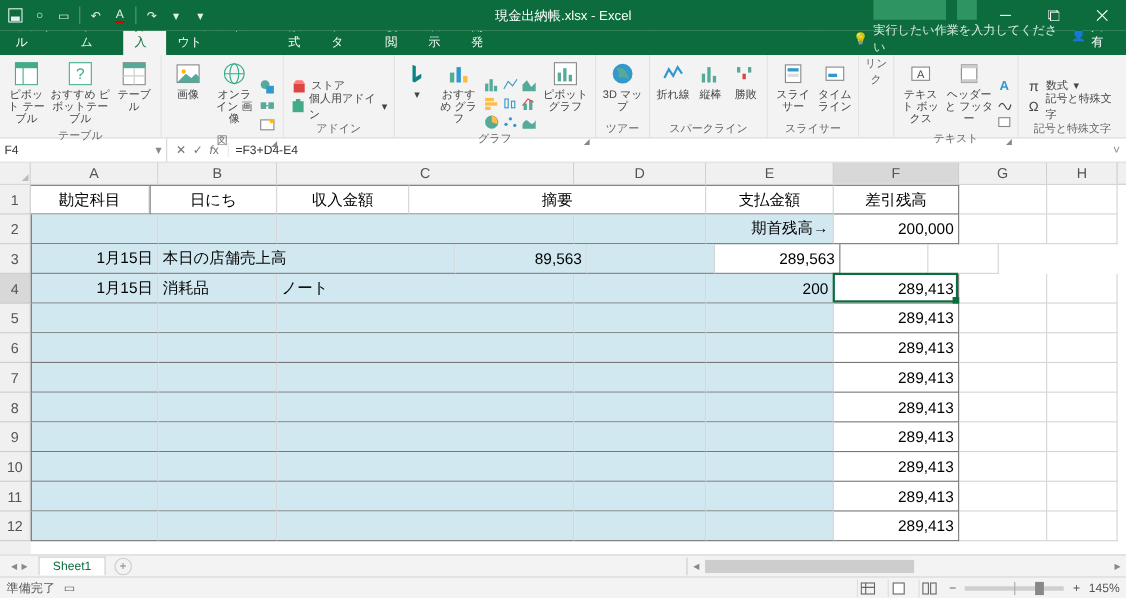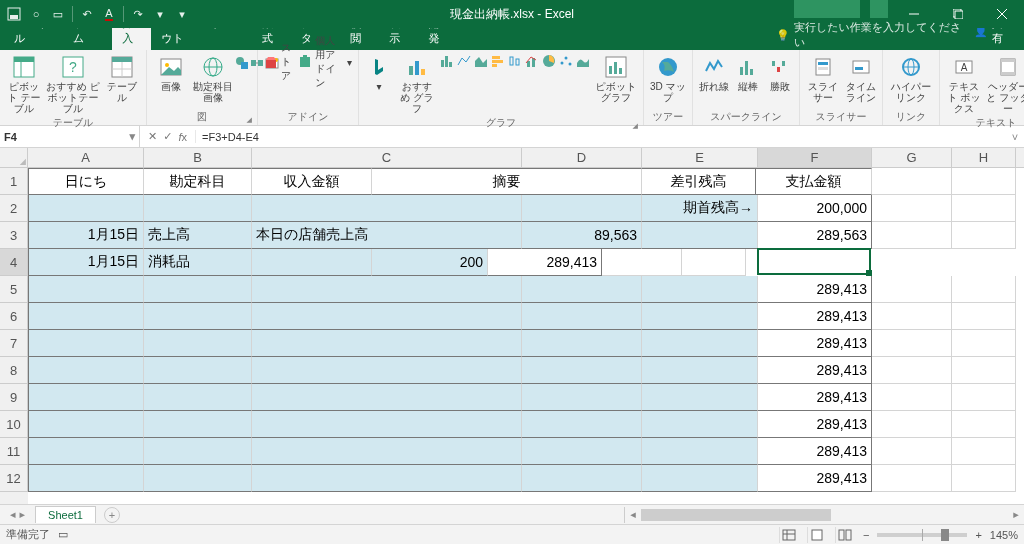--- a/index.html
+++ b/index.html
@@ -25,27 +25,27 @@
   .ribbontabs .share { margin-left:auto; padding:3px 12px 4px; display:flex; align-items:center; gap:4px;}
 
   
   .ribbon { height: 76px; background:#f3f3f3; border-bottom:1px solid #d4d4d4; display:flex; }
   .rgroup { border-right:1px solid #e1e1e1; display:flex; flex-direction:column; padding:1px 4px 0; }
   .rgroup .controls { flex:1; display:flex; align-items:flex-start; gap:2px; padding-top:2px;}
   .rgroup .glabel { font-size:10px; color:#666; text-align:center; padding-bottom:1px; position:relative;}
   .rgroup .glabel.haslaunch::after { content:"◢"; position:absolute; right:1px; bottom:1px; font-size:7px; color:#888;}
   .bigbtn { width:40px; display:flex; flex-direction:column; align-items:center; font-size:10px; text-align:center; line-height:1.1; gap:2px; padding:2px 0; color:#444;}
   .bigbtn .ico { width:24px; height:24px; display:flex;align-items:center;justify-content:center;}
-  .stackcol { display:flex; flex-direction:row; gap:1px; font-size:10px; color:#444;}
+  .stackcol { display:flex; flex-direction:column; gap:1px; font-size:10px; color:#444;margin-top:16px;}
   .stackitem { display:flex; align-items:center; gap:3px; padding:1px 2px; height:18px;}
   .smico { width:16px; height:16px; display:flex;align-items:center;justify-content:center;}
 
   
   .fxbar { height:22px; border-bottom:1px solid #d4d4d4; background:#fff; display:flex; align-items:center; font-size:11px;}
-  .namebox { width:140px; height:100%; border-right:1px solid #d4d4d4; display:flex; align-items:center; padding:0 4px; color:#333;font-weight:bold;}
+  .namebox { width:152px; height:100%; border-right:1px solid #d4d4d4; display:flex; align-items:center; padding:0 4px; color:#333;}
   .namebox span:first-child{flex:1;}
   .fxbtns { display:flex; align-items:center; gap:6px; padding:0 8px; color:#777; border-right:1px solid #e8e8e8;}
   .fxinput { flex:1; padding:0 6px; color:#333;}
   .fxexpand { width:18px; text-align:center; color:#888;}
 
   
   .gridwrap { position:relative; height: calc(544px - 28px - 22px - 76px - 22px - 20px - 20px); display:flex; flex-direction:column;}
   .colheads { display:flex; height:20px; background:#f0f0f0; border-bottom:1px solid #ccc;}
   .rowheadspacer { width:28px; border-right:1px solid #ccc; background:#f0f0f0; display:flex;align-items:flex-end;justify-content:flex-end;}
   .rowheadspacer::after{content:"◢"; font-size:8px; color:#bbb; padding:1px;}
@@ -216,21 +216,21 @@
           <span>画像</span>
         </div>
       <div class="bigbtn">
           <div class="ico">
             <svg width="22" height="22">
               <circle cx="11" cy="11" r="9" fill="none" stroke="#3a8"></circle>
               <ellipse cx="11" cy="11" rx="4" ry="9" fill="none" stroke="#3a8"></ellipse>
               <line x1="2" y1="11" x2="20" y2="11" stroke="#3a8"></line>
             </svg>
           </div>
-          <span>勘定科目
+          <span>オンライン
 画像</span>
         </div>
       <div class="stackcol" style="width:18px;padding-top:2px;">
         <div class="smico">
             <svg width="14" height="14">
               <circle cx="5" cy="5" r="4" fill="#5a9"></circle>
               <rect x="6" y="6" width="7" height="7" fill="#39c"></rect>
             </svg>
           </div>
         <div class="smico">
@@ -447,32 +447,20 @@
             </svg>
           </div>
           <span>タイム
 ライン</span>
         </div>
     </div>
     <div class="glabel">スライサー</div>
   </div>
 
   <div class="rgroup">
-    <div class="controls">
-      <div class="bigbtn" style="width:48px">
-          <div class="ico">
-            <svg width="22" height="22">
-              <circle cx="11" cy="11" r="8" fill="none" stroke="#39c" stroke-width="2"></circle>
-              <ellipse cx="11" cy="11" rx="3" ry="8" fill="none" stroke="#39c"></ellipse>
-              <line x1="3" y1="11" x2="19" y2="11" stroke="#39c"></line>
-            </svg>
-          </div>
-          <span>ハイパーリンク</span>
-        </div>
-    </div>
     <div class="glabel">リンク</div>
   </div>
 
   <div class="rgroup">
     <div class="controls">
       <div class="bigbtn">
           <div class="ico">
             <svg width="20" height="20">
               <rect x="2" y="4" width="16" height="12" fill="#fff" stroke="#888"></rect>
               <text x="10" y="14" font-size="10" text-anchor="middle" fill="#444">A</text>
@@ -575,52 +563,52 @@
         <div class="rh">7</div>
         <div class="rh">8</div>
         <div class="rh">9</div>
         <div class="rh">10</div>
         <div class="rh">11</div>
         <div class="rh">12</div>
       </div>
     <div class="cells" id="cells">
       <div class="activecell" id="activecell" style="left: 729px; top: 80px; width: 114px; height: 27px;"></div>
     <div class="row">
+          <div class="cell cB c bt bb" style="width: 108px;">勘定科目</div>
           <div class="cell cA c bt bl bb" style="width: 116px;">日にち</div>
-          <div class="cell cB c bt bb" style="width: 108px;">勘定科目</div>
           <div class="cell cD c bt bb" style="width: 120px;">収入金額</div>
           <div class="cell cC c bt bb" style="width: 270px;">摘要</div>
+          <div class="cell cE c bt bb" style="width: 116px;">支払金額</div>
           <div class="cell cF c bt br bb" style="width: 114px;">差引残高</div>
-          <div class="cell cE c bt bb" style="width: 116px;">支払金額</div>
           <div class="cell cG c" style="width: 80px;"></div>
           <div class="cell cH c" style="width: 64px;"></div>
         </div>
         <div class="row">
           <div class="cell cA r hl bl bb" style="width: 116px;"></div>
           <div class="cell cB hl bb" style="width: 108px;"></div>
           <div class="cell cC hl bb" style="width: 270px;"></div>
           <div class="cell cD r hl bb" style="width: 120px;"></div>
           <div class="cell cE r hl bb" style="width: 116px;">期首残高→</div>
           <div class="cell cF r br bb" style="width: 114px;">200,000</div>
           <div class="cell cG" style="width: 80px;"></div>
           <div class="cell cH" style="width: 64px;"></div>
         </div>
         <div class="row">
           <div class="cell cA r hl bl bb" style="width: 116px;">1月15日</div>
-          <div class="cell cB hl bb" style="width: 108px;">売上高</div>
           <div class="cell cC hl bb" style="width: 270px;">本日の店舗売上高</div>
           <div class="cell cD r hl bb" style="width: 120px;">89,563</div>
           <div class="cell cE r hl bb" style="width: 116px;"></div>
           <div class="cell cF r br bb" style="width: 114px;">289,563</div>
           <div class="cell cG" style="width: 80px;"></div>
           <div class="cell cH" style="width: 64px;"></div>
         </div>
         <div class="row">
           <div class="cell cA r hl bl bb" style="width: 116px;">1月15日</div>
           <div class="cell cB hl bb" style="width: 108px;">消耗品</div>
+          <div class="cell cC hl bb" style="width: 270px;">ノート</div>
           <div class="cell cD r hl bb" style="width: 120px;"></div>
           <div class="cell cE r hl bb" style="width: 116px;">200</div>
           <div class="cell cF r br bb" style="width: 114px;">289,413</div>
           <div class="cell cG" style="width: 80px;"></div>
           <div class="cell cH" style="width: 64px;"></div>
         </div>
         <div class="row">
           <div class="cell cA r hl bl bb" style="width: 116px;"></div>
           <div class="cell cB hl bb" style="width: 108px;"></div>
           <div class="cell cC hl bb" style="width: 270px;"></div>

